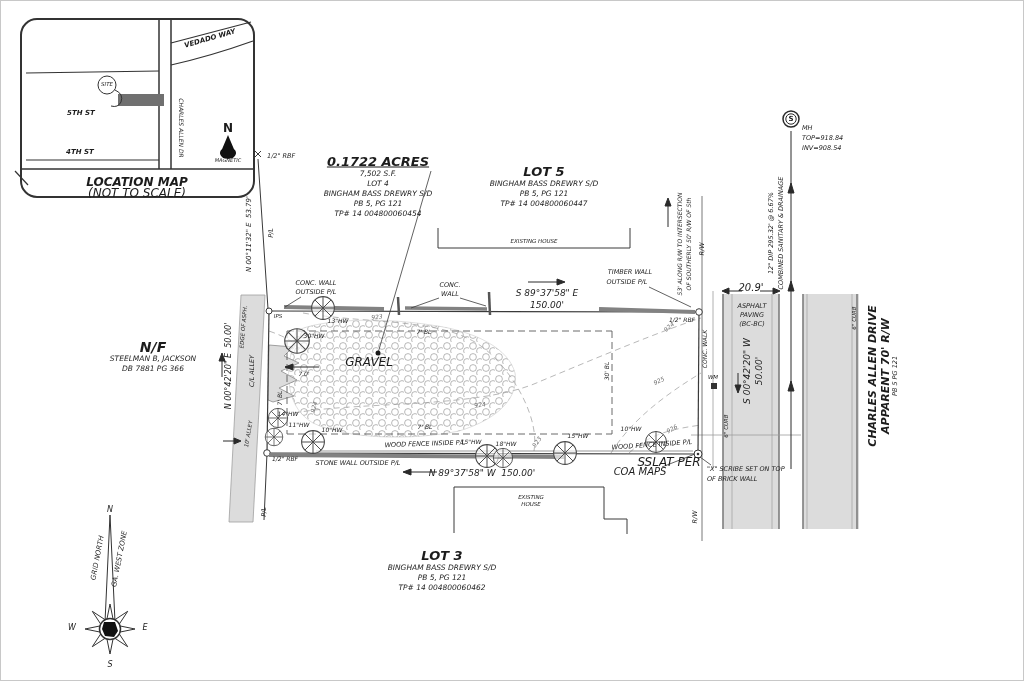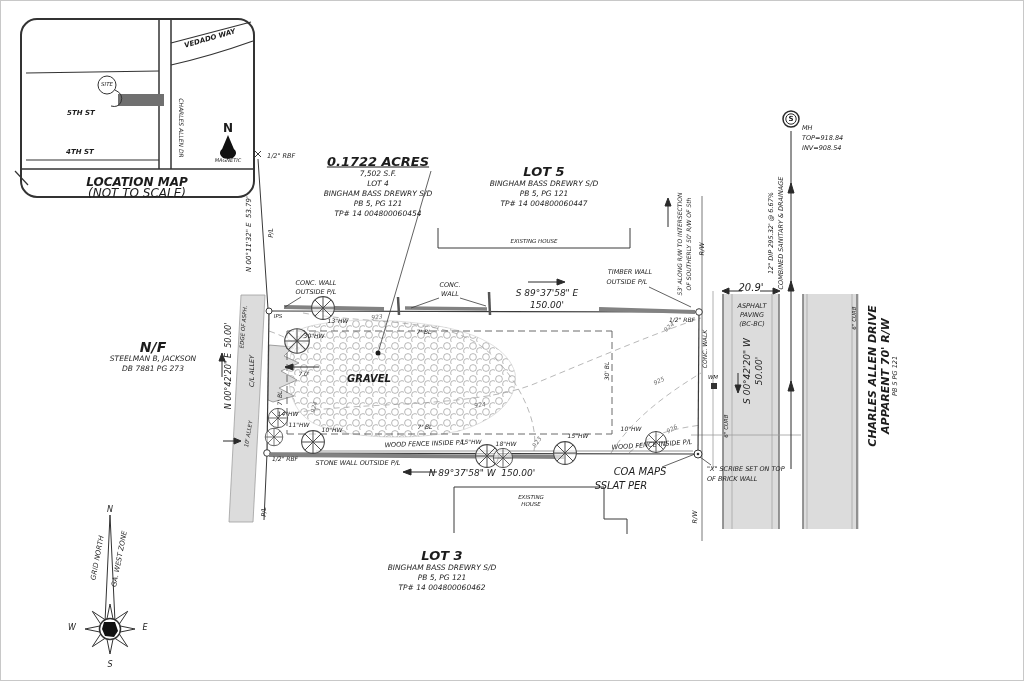--- a/index.html
+++ b/index.html
@@ -217,55 +217,55 @@
       <div class="lbl" style="left: 546px; top: 292px; font-size: 9px; color: rgb(28, 28, 28); transform: translate(-50%, -50%) rotate(0deg);">S 89°37'58" E</div>
       <div class="lbl" style="left: 546px; top: 304px; font-size: 9px; color: rgb(28, 28, 28); transform: translate(-50%, -50%) rotate(0deg); text-align: right;">150.00'</div>
       <div class="lbl" style="left: 629px; top: 271px; font-size: 6.5px; color: rgb(28, 28, 28); transform: translate(-50%, -50%) rotate(0deg);">TIMBER WALL</div>
       <div class="lbl" style="left: 626px; top: 281px; font-size: 6.5px; color: rgb(28, 28, 28); transform: translate(-50%, -50%) rotate(0deg);">OUTSIDE P/L</div>
       <div class="lbl" style="left: 681px; top: 319px; font-size: 6px; color: rgb(28, 28, 28); transform: translate(-50%, -50%) rotate(0deg);">1/2" RBF</div>
       <div class="lbl" style="left: 679px; top: 243px; font-size: 6px; color: rgb(28, 28, 28); transform: translate(-50%, -50%) rotate(-90deg);">53' ALONG R/W TO INTERSECTION</div>
       <div class="lbl" style="left: 688px; top: 243px; font-size: 6px; color: rgb(28, 28, 28); transform: translate(-50%, -50%) rotate(-90deg);">OF SOUTHERLY 50' R/W OF 5th</div>
       <div class="lbl" style="left: 701px; top: 248px; font-size: 6.5px; color: rgb(28, 28, 28); transform: translate(-50%, -50%) rotate(-90deg);">R/W</div>
       <div class="lbl" style="left: 152px; top: 346px; font-size: 14px; font-weight: bold; color: rgb(28, 28, 28); transform: translate(-50%, -50%) rotate(0deg);">N/F</div>
       <div class="lbl" style="left: 152px; top: 358px; font-size: 7.5px; color: rgb(28, 28, 28); transform: translate(-50%, -50%) rotate(0deg);">STEELMAN B, JACKSON</div>
-      <div class="lbl" style="left: 152px; top: 368px; font-size: 7.5px; color: rgb(28, 28, 28); transform: translate(-50%, -50%) rotate(0deg);">DB 7881 PG 273</div>
+      <div class="lbl" style="left: 152px; top: 368px; font-size: 7.5px; color: rgb(28, 28, 28); transform: translate(-50%, -50%) rotate(0deg);">DB 7881 PG 366</div>
       <div class="lbl" style="left: 228px; top: 365px; font-size: 8px; color: rgb(28, 28, 28); transform: translate(-50%, -50%) rotate(-90deg);">N 00°42'20" E  50.00'</div>
       <div class="lbl" style="left: 243px; top: 326px; font-size: 5.5px; color: rgb(28, 28, 28); transform: translate(-50%, -50%) rotate(-85deg);">EDGE OF ASPH.</div>
       <div class="lbl" style="left: 251px; top: 370px; font-size: 6.5px; color: rgb(28, 28, 28); transform: translate(-50%, -50%) rotate(-90deg);">C/L ALLEY</div>
       <div class="lbl" style="left: 248px; top: 433px; font-size: 5.5px; color: rgb(28, 28, 28); transform: translate(-50%, -50%) rotate(-80deg);">10' ALLEY</div>
       <div class="lbl" style="left: 277px; top: 316px; font-size: 5.5px; color: rgb(28, 28, 28); transform: translate(-50%, -50%) rotate(0deg);">IPS</div>
       <div class="lbl" style="left: 303px; top: 373px; font-size: 6px; color: rgb(28, 28, 28); transform: translate(-50%, -50%) rotate(0deg);">7.0'</div>
       <div class="lbl" style="left: 284px; top: 458px; font-size: 6px; color: rgb(28, 28, 28); transform: translate(-50%, -50%) rotate(0deg);">1/2" RBF</div>
       <div class="lbl" style="left: 263px; top: 511px; font-size: 6.5px; color: rgb(28, 28, 28); transform: translate(-50%, -50%) rotate(-90deg);">P/L</div>
       <div class="lbl" style="left: 376px; top: 316px; font-size: 6px; color: rgb(110, 110, 110); transform: translate(-50%, -50%) rotate(-5deg);">923</div>
       <div class="lbl" style="left: 536px; top: 441px; font-size: 6px; color: rgb(110, 110, 110); transform: translate(-50%, -50%) rotate(-55deg);">923</div>
       <div class="lbl" style="left: 313px; top: 406px; font-size: 6px; color: rgb(110, 110, 110); transform: translate(-50%, -50%) rotate(-75deg);">924</div>
       <div class="lbl" style="left: 479px; top: 404px; font-size: 6px; color: rgb(110, 110, 110); transform: translate(-50%, -50%) rotate(-8deg);">924</div>
       <div class="lbl" style="left: 668px; top: 326px; font-size: 6px; color: rgb(110, 110, 110); transform: translate(-50%, -50%) rotate(-40deg);">924</div>
       <div class="lbl" style="left: 658px; top: 380px; font-size: 6px; color: rgb(110, 110, 110); transform: translate(-50%, -50%) rotate(-25deg);">925</div>
       <div class="lbl" style="left: 671px; top: 428px; font-size: 6px; color: rgb(110, 110, 110); transform: translate(-50%, -50%) rotate(-30deg);">926</div>
-      <div class="lbl" style="left: 368px; top: 378px; font-size: 10px; color: rgb(28, 28, 28); transform: translate(-50%, -50%) rotate(0deg); font-weight: bold;">GRAVEL</div>
+      <div class="lbl" style="left: 368px; top: 361px; font-size: 12px; color: rgb(28, 28, 28); transform: translate(-50%, -50%) rotate(0deg);">GRAVEL</div>
       <div class="lbl" style="left: 279px; top: 397px; font-size: 6px; color: rgb(28, 28, 28); transform: translate(-50%, -50%) rotate(-90deg);">7' BL</div>
       <div class="lbl" style="left: 423px; top: 331px; font-size: 6px; color: rgb(28, 28, 28); transform: translate(-50%, -50%) rotate(0deg);">7' BL</div>
       <div class="lbl" style="left: 424px; top: 426px; font-size: 6px; color: rgb(28, 28, 28); transform: translate(-50%, -50%) rotate(0deg);">7' BL</div>
       <div class="lbl" style="left: 606px; top: 370px; font-size: 6px; color: rgb(28, 28, 28); transform: translate(-50%, -50%) rotate(-90deg);">30' BL</div>
       <div class="lbl" style="left: 337px; top: 320px; font-size: 6px; color: rgb(28, 28, 28); transform: translate(-50%, -50%) rotate(0deg);">13"HW</div>
       <div class="lbl" style="left: 313px; top: 335px; font-size: 6px; color: rgb(28, 28, 28); transform: translate(-50%, -50%) rotate(0deg);">30"HW</div>
       <div class="lbl" style="left: 287px; top: 413px; font-size: 6px; color: rgb(28, 28, 28); transform: translate(-50%, -50%) rotate(0deg);">14"HW</div>
       <div class="lbl" style="left: 298px; top: 424px; font-size: 6px; color: rgb(28, 28, 28); transform: translate(-50%, -50%) rotate(0deg);">11"HW</div>
       <div class="lbl" style="left: 331px; top: 429px; font-size: 6px; color: rgb(28, 28, 28); transform: translate(-50%, -50%) rotate(0deg);">10"HW</div>
       <div class="lbl" style="left: 470px; top: 441px; font-size: 6px; color: rgb(28, 28, 28); transform: translate(-50%, -50%) rotate(0deg);">15"HW</div>
       <div class="lbl" style="left: 505px; top: 443px; font-size: 6px; color: rgb(28, 28, 28); transform: translate(-50%, -50%) rotate(0deg);">18"HW</div>
       <div class="lbl" style="left: 577px; top: 435px; font-size: 6px; color: rgb(28, 28, 28); transform: translate(-50%, -50%) rotate(0deg);">15"HW</div>
       <div class="lbl" style="left: 630px; top: 428px; font-size: 6px; color: rgb(28, 28, 28); transform: translate(-50%, -50%) rotate(0deg);">10"HW</div>
       <div class="lbl" style="left: 424px; top: 443px; font-size: 6.5px; color: rgb(28, 28, 28); transform: translate(-50%, -50%) rotate(-2deg);">WOOD FENCE INSIDE P/L</div>
       <div class="lbl" style="left: 651px; top: 444px; font-size: 6.5px; color: rgb(28, 28, 28); transform: translate(-50%, -50%) rotate(-4deg);">WOOD FENCE INSIDE P/L</div>
       <div class="lbl" style="left: 357px; top: 462px; font-size: 6.5px; color: rgb(28, 28, 28); transform: translate(-50%, -50%) rotate(0deg);">STONE WALL OUTSIDE P/L</div>
       <div class="lbl" style="left: 481px; top: 472px; font-size: 9px; color: rgb(28, 28, 28); transform: translate(-50%, -50%) rotate(0deg);">N 89°37'58" W  150.00'</div>
-      <div class="lbl" style="left: 620px; top: 461px; font-size: 10px; color: rgb(28, 28, 28); transform: translate(-50%, -50%) rotate(0deg); margin-top: 24px;">SSLAT PER</div>
+      <div class="lbl" style="left: 668px; top: 461px; font-size: 12px; color: rgb(28, 28, 28); transform: translate(-50%, -50%) rotate(0deg);">SSLAT PER</div>
       <div class="lbl" style="left: 639px; top: 471px; font-size: 10px; color: rgb(28, 28, 28); transform: translate(-50%, -50%) rotate(0deg);">COA MAPS</div>
       <div class="lbl" style="left: 706px; top: 468px; font-size: 6.5px; color: rgb(28, 28, 28); transform: translate(0px, -50%) rotate(0deg);">"X" SCRIBE SET ON TOP</div>
       <div class="lbl" style="left: 706px; top: 478px; font-size: 6.5px; color: rgb(28, 28, 28); transform: translate(0px, -50%) rotate(0deg);">OF BRICK WALL</div>
       <div class="lbl" style="left: 694px; top: 516px; font-size: 6.5px; color: rgb(28, 28, 28); transform: translate(-50%, -50%) rotate(-90deg);">R/W</div>
       <div class="lbl" style="left: 530px; top: 497px; font-size: 5.5px; color: rgb(28, 28, 28); transform: translate(-50%, -50%) rotate(0deg);">EXISTING</div>
       <div class="lbl" style="left: 530px; top: 504px; font-size: 5.5px; color: rgb(28, 28, 28); transform: translate(-50%, -50%) rotate(0deg);">HOUSE</div>
       <div class="lbl" style="left: 441px; top: 554px; font-size: 13px; font-weight: bold; color: rgb(28, 28, 28); transform: translate(-50%, -50%) rotate(0deg);">LOT 3</div>
       <div class="lbl" style="left: 441px; top: 567px; font-size: 7.5px; color: rgb(28, 28, 28); transform: translate(-50%, -50%) rotate(0deg);">BINGHAM BASS DREWRY S/D</div>
       <div class="lbl" style="left: 441px; top: 577px; font-size: 7.5px; color: rgb(28, 28, 28); transform: translate(-50%, -50%) rotate(0deg);">PB 5, PG 121</div>
       <div class="lbl" style="left: 441px; top: 587px; font-size: 7.5px; color: rgb(28, 28, 28); transform: translate(-50%, -50%) rotate(0deg);">TP# 14 004800060462</div>

